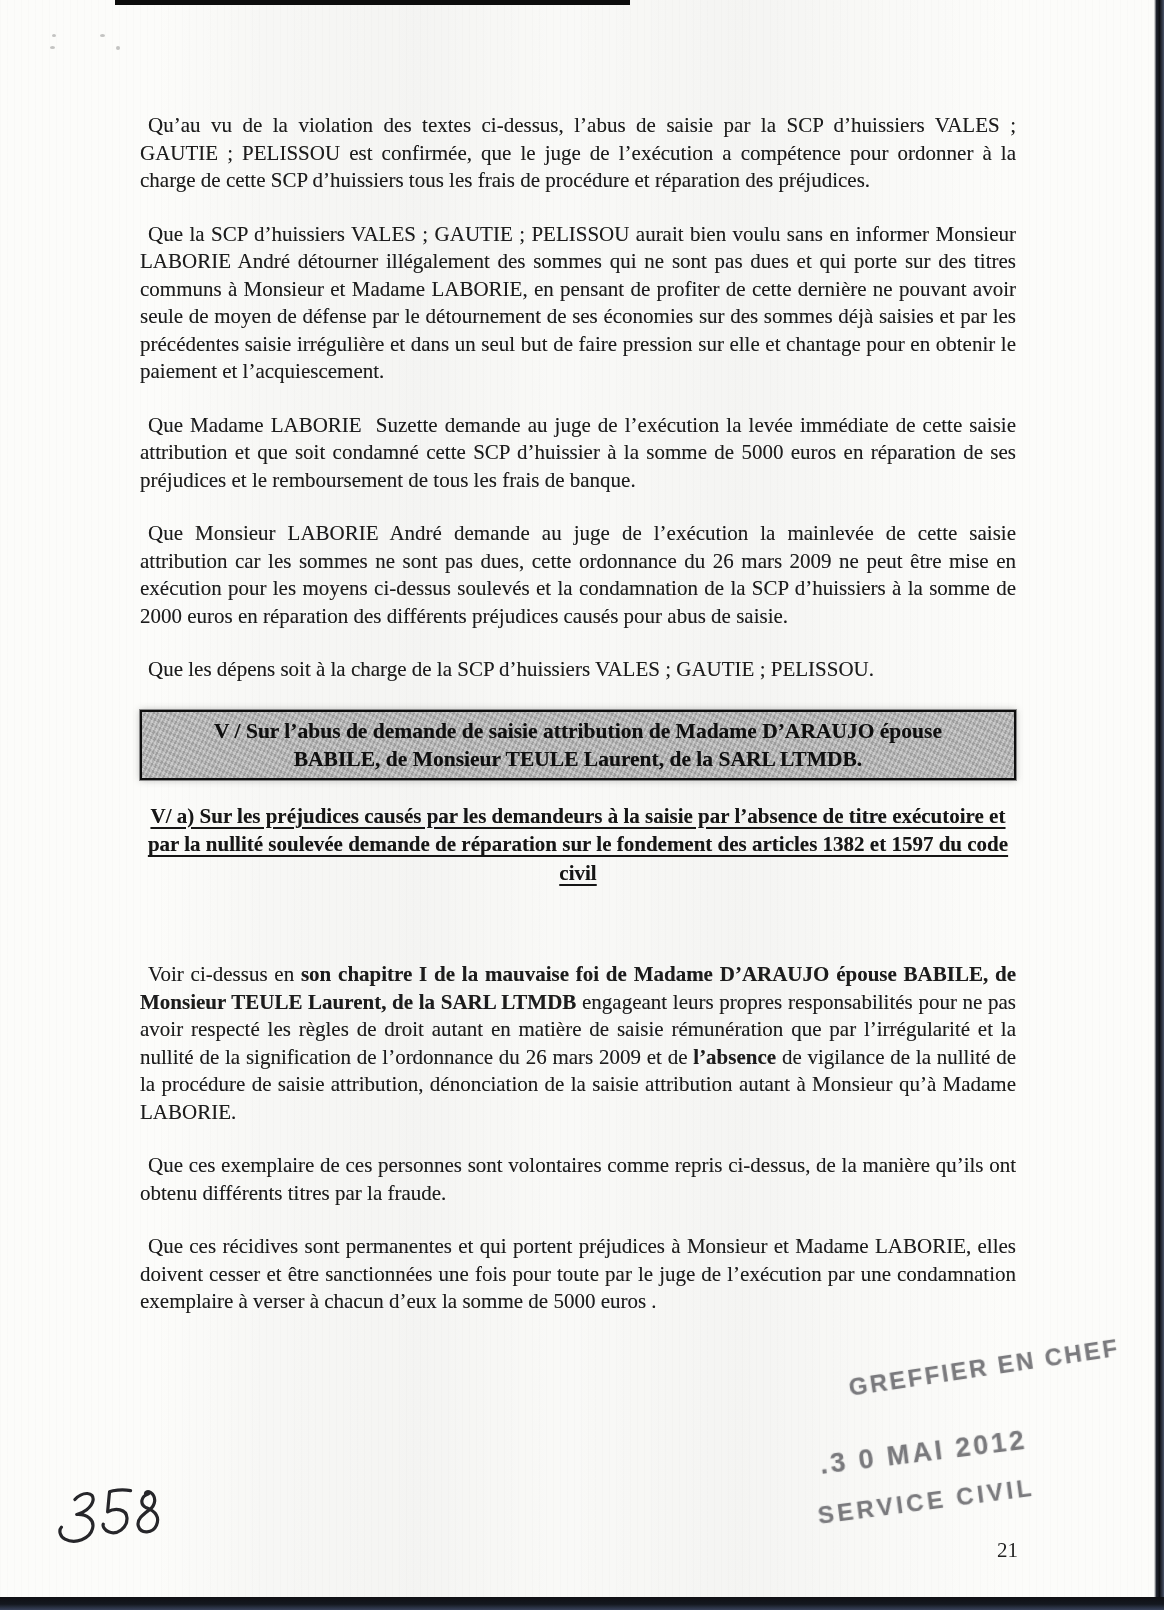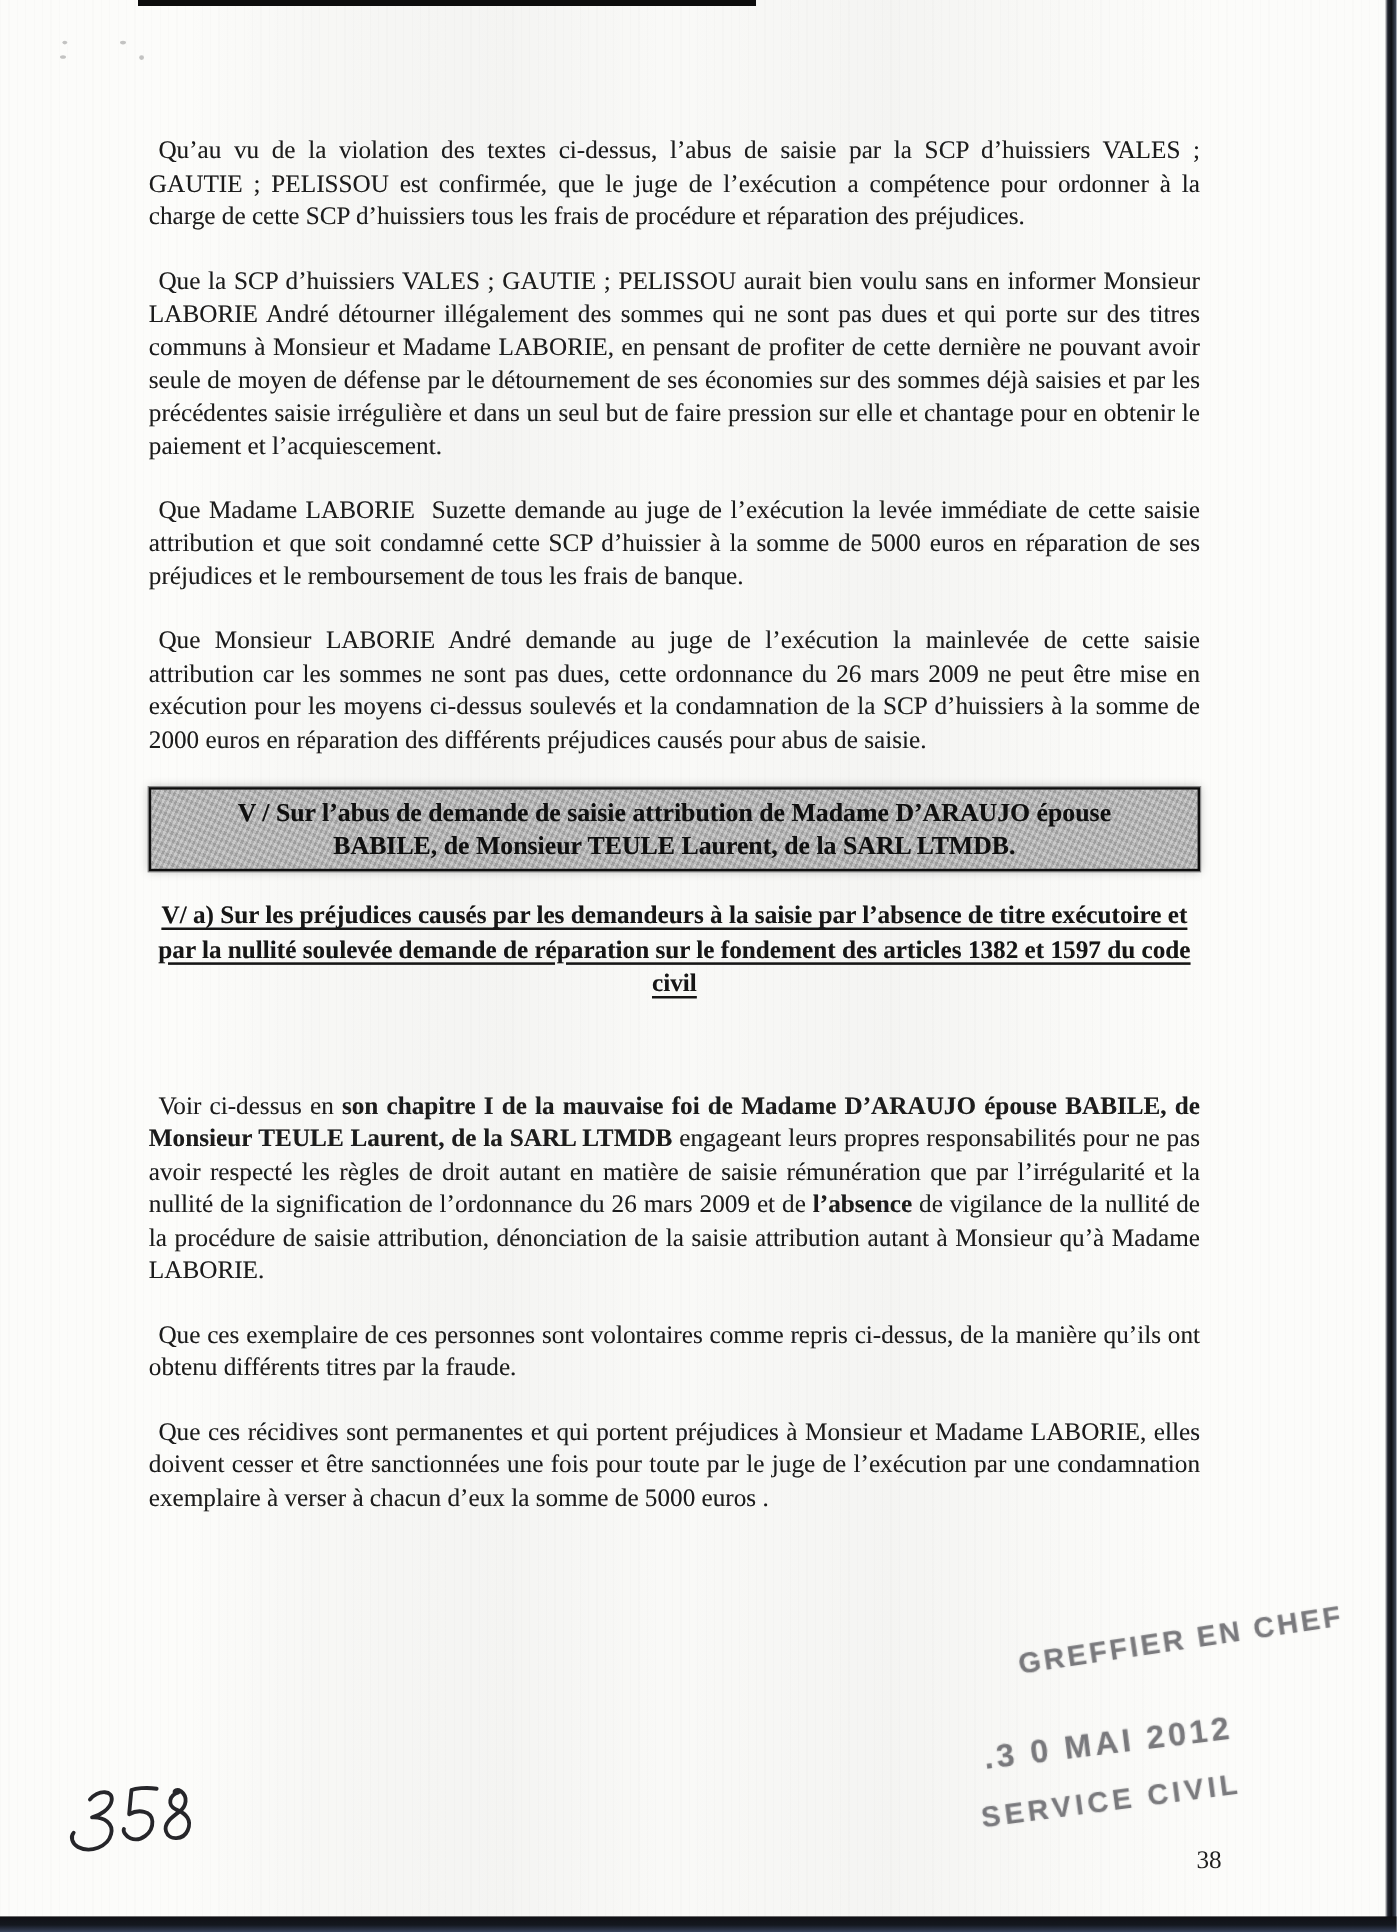--- a/index.html
+++ b/index.html
@@ -25,21 +25,21 @@
   .edge-right {
     position:absolute; right:0; top:0; width:10px; height:100%;
     background:linear-gradient(90deg, rgba(20,22,28,0) 0%, #20242e 25%, #0d0f14 55%, #4a5468 100%);
   }
   .edge-bottom {
     position:absolute; left:0; bottom:0; width:100%; height:13px;
     background:linear-gradient(180deg, #101014 0%, #14181f 55%, #39435c 100%);
   }
 
   .content {
-    position:absolute; left:124px; top:112px; width:876px;
+    position:absolute; left:140px; top:112px; width:876px;
     font-size:21px; line-height:27.5px; text-align:justify;
     color:#1c1c1c; text-shadow:0 0 0.5px rgba(0,0,0,0.35);
   }
   .content p { margin:0 0 26px 0; text-indent:8px; }
 
   .heading-box {
     margin:12px 0 22px 0; text-indent:0;
     border:2px solid #0d0d0d;
     box-shadow:0 0 0 1px #8a8a8a, 0 0 7px rgba(60,60,60,0.35);
     background-color:#b4b4b4;
@@ -82,20 +82,21 @@
   <div class="speck" style="left:52px; top:34px; width:4px; height:3px;"></div>
   <div class="speck" style="left:50px; top:46px; width:5px; height:3px;"></div>
   <div class="speck" style="left:100px; top:34px; width:5px; height:3px;"></div>
   <div class="speck" style="left:116px; top:46px; width:4px; height:4px;"></div>
 
   <div class="content">
     <p>Qu’au vu de la violation des textes ci-dessus, l’abus de saisie par la SCP d’huissiers VALES&nbsp;; GAUTIE&nbsp;; PELISSOU est confirmée, que le juge de l’exécution a compétence pour ordonner à la charge de cette SCP d’huissiers tous les frais de procédure et réparation des préjudices.</p>
     <p>Que la SCP d’huissiers VALES&nbsp;; GAUTIE&nbsp;; PELISSOU aurait bien voulu sans en informer Monsieur LABORIE André détourner illégalement des sommes qui ne sont pas dues et qui porte sur des titres communs à Monsieur et Madame LABORIE, en pensant de profiter de cette dernière ne pouvant avoir seule de moyen de défense par le détournement de ses économies sur des sommes déjà saisies et par les précédentes saisie irrégulière et dans un seul but de faire pression sur elle et chantage pour en obtenir le paiement et l’acquiescement.</p>
     <p>Que Madame LABORIE&nbsp; Suzette demande au juge de l’exécution la levée immédiate de cette saisie attribution et que soit condamné cette SCP d’huissier à la somme de 5000 euros en réparation de ses préjudices et le remboursement de tous les frais de banque.</p>
     <p>Que Monsieur LABORIE André demande au juge de l’exécution la mainlevée de cette saisie attribution car les sommes ne sont pas dues, cette ordonnance du 26 mars 2009 ne peut être mise en exécution pour les moyens ci-dessus soulevés et la condamnation de la SCP d’huissiers à la somme de 2000 euros en réparation des différents préjudices causés pour abus de saisie.</p>
+    <p>Que les dépens soit à la charge de la SCP d’huissiers VALES&nbsp;; GAUTIE&nbsp;; PELISSOU.</p>
 
     <div class="heading-box">
       <span>V / Sur l’abus de demande de saisie attribution de Madame D’ARAUJO épouse BABILE, de Monsieur TEULE Laurent, de la SARL LTMDB.</span>
     </div>
 
     <div class="subheading">
       <span class="u">V/ a)  Sur les préjudices causés par les demandeurs à la saisie par l’absence de titre exécutoire et par la nullité soulevée demande de réparation sur le fondement des articles 1382 et 1597 du code civil</span>
     </div>
 
     <p><span>Voir ci-dessus en </span><span class="bi">son chapitre I de la mauvaise foi de Madame D’ARAUJO épouse BABILE, de Monsieur TEULE Laurent, de la SARL LTMDB</span><span> engageant leurs propres responsabilités pour ne pas avoir respecté les règles de droit autant en matière de saisie rémunération que par l’irrégularité et la nullité de la signification de l’ordonnance du 26 mars 2009 et de </span><span class="bu">l’absence</span><span> de vigilance de la nullité de la procédure de saisie attribution, dénonciation de la saisie attribution autant à Monsieur qu’à Madame LABORIE.</span></p>
@@ -108,18 +109,18 @@
   <div class="stamp-line stamp1">GREFFIER EN CHEF</div>
   <div class="stamp-line stamp2">.3 0 MAI 2012</div>
   <div class="stamp-line stamp3">SERVICE CIVIL</div>
 
   <svg class="handwritten" width="118" height="86" viewBox="0 0 118 86" aria-label="358">
     <path d="M30 22 C38 14 50 15 48 24 C46.5 31 37 36 31 37 C41 37 49 43 46 52 C43 62 28 67 18 61 C13 58 12 52 15 49"></path>
     <path d="M86 16 C77 14 68 15 65 16 C64 22 63 29 62 36 C70 32 81 34 81 43 C81 53 70 60 62 56 C58 54 56 50 57 48"></path>
     <path d="M104 20 C96 22 94 30 101 34 C110 38 114 44 110 52 C106 60 94 60 92 52 C90 45 98 40 104 36 C110 32 112 24 106 19 C103 17 100 18 101 21"></path>
   </svg>
 
-  <div class="page-number">38</div>
+  <div class="page-number">21</div>
 
   <div class="edge-top"></div>
   <div class="edge-right"></div>
   <div class="edge-bottom"></div>
 </div>
 
 </body></html>

